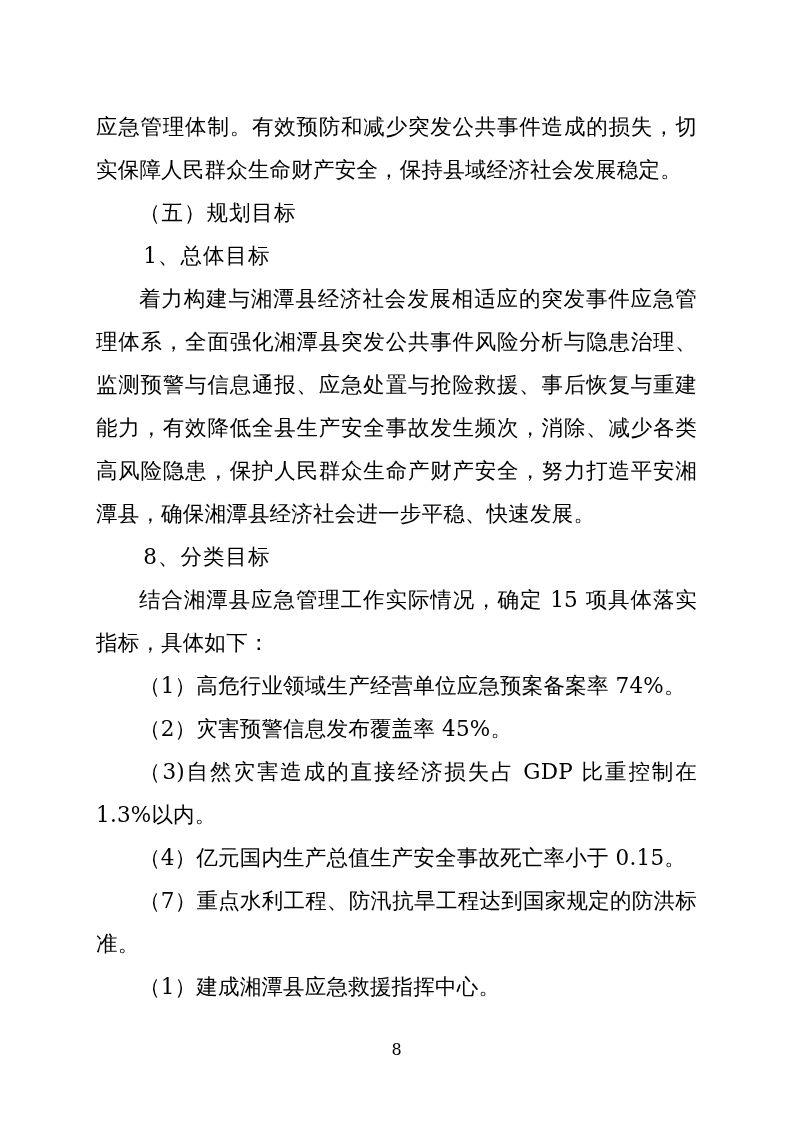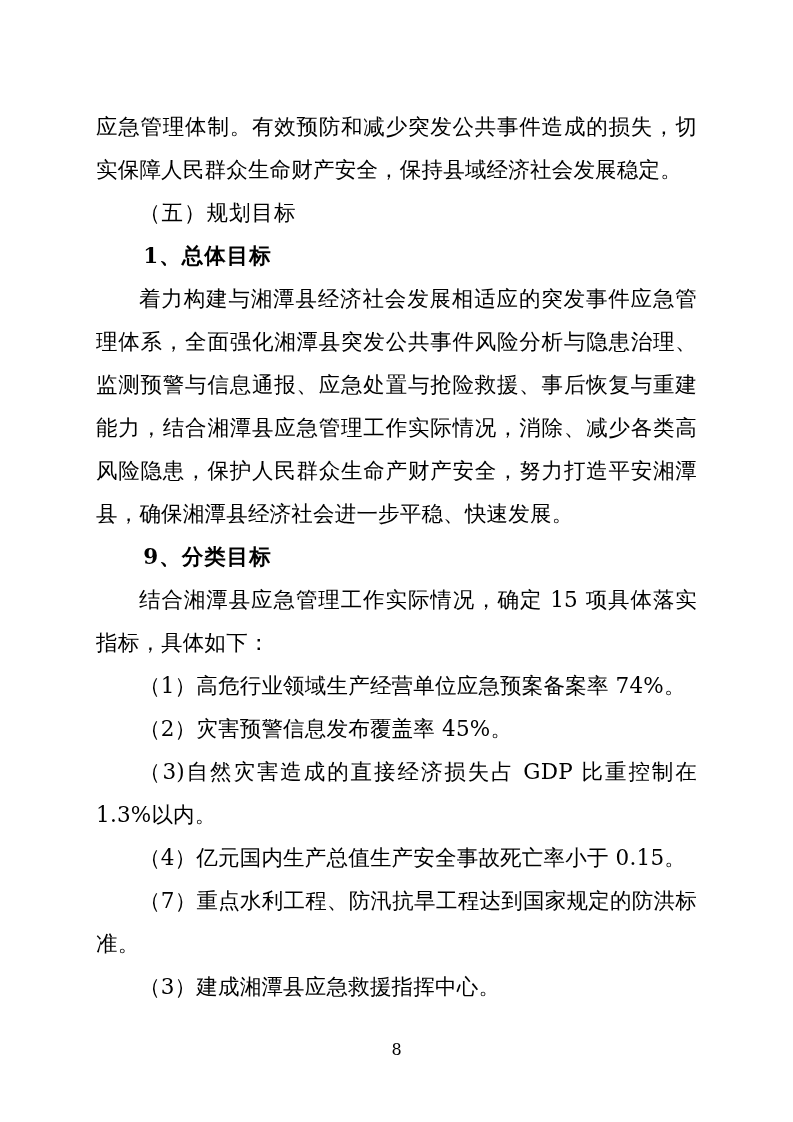--- a/index.html
+++ b/index.html
@@ -38,21 +38,21 @@
   }
   .noindent {
     text-indent: 0;
   }
   .heading {
     font-weight: normal;
     text-indent: 2em;
     letter-spacing: 1px;
   }
   .heading-sub {
-    font-weight: bold;
+    font-weight: normal;
     text-indent: 2.2em;
     letter-spacing: 1px;
   }
   .item {
     text-indent: 2em;
   }
   .page-number {
     position: absolute;
     left: 0;
     right: 0;
@@ -67,29 +67,29 @@
 
 <div class="page">
   <div class="doc-body">
 
     <p class="para noindent">应急管理体制。有效预防和减少突发公共事件造成的损失，切实保障人民群众生命财产安全，保持县域经济社会发展稳定。</p>
 
     <p class="heading">（五）规划目标</p>
 
     <p class="heading-sub">1、总体目标</p>
 
-    <p class="para">着力构建与湘潭县经济社会发展相适应的突发事件应急管理体系，全面强化湘潭县突发公共事件风险分析与隐患治理、监测预警与信息通报、应急处置与抢险救援、事后恢复与重建能力，结合湘潭县应急管理工作实际情况，消除、减少各类高风险隐患，保护人民群众生命产财产安全，努力打造平安湘潭县，确保湘潭县经济社会进一步平稳、快速发展。</p>
+    <p class="para">着力构建与湘潭县经济社会发展相适应的突发事件应急管理体系，全面强化湘潭县突发公共事件风险分析与隐患治理、监测预警与信息通报、应急处置与抢险救援、事后恢复与重建能力，有效降低全县生产安全事故发生频次，消除、减少各类高风险隐患，保护人民群众生命产财产安全，努力打造平安湘潭县，确保湘潭县经济社会进一步平稳、快速发展。</p>
 
-    <p class="heading-sub">9、分类目标</p>
+    <p class="heading-sub">8、分类目标</p>
 
     <p class="para">结合湘潭县应急管理工作实际情况，确定 15 项具体落实指标，具体如下：</p>
 
     <p class="item">（1）高危行业领域生产经营单位应急预案备案率 74%。</p>
     <p class="item">（2）灾害预警信息发布覆盖率 45%。</p>
     <p class="item">（3)自然灾害造成的直接经济损失占 GDP 比重控制在 1.3%以内。</p>
     <p class="item">（4）亿元国内生产总值生产安全事故死亡率小于 0.15。</p>
     <p class="item">（7）重点水利工程、防汛抗旱工程达到国家规定的防洪标准。</p>
-    <p class="item">（3）建成湘潭县应急救援指挥中心。</p>
+    <p class="item">（1）建成湘潭县应急救援指挥中心。</p>
 
   </div>
 
   <div class="page-number">8</div>
 </div>
 
 </body></html>

